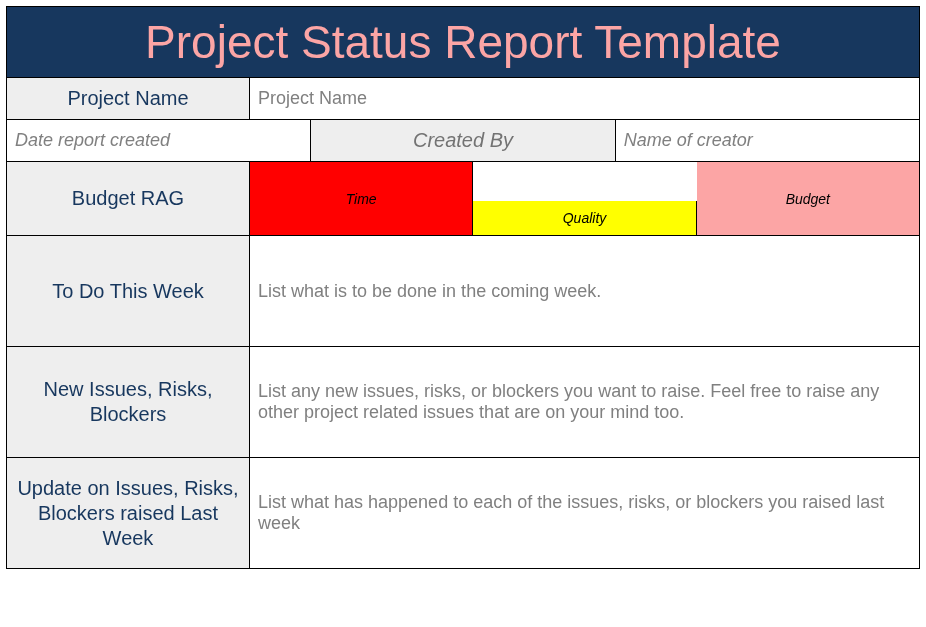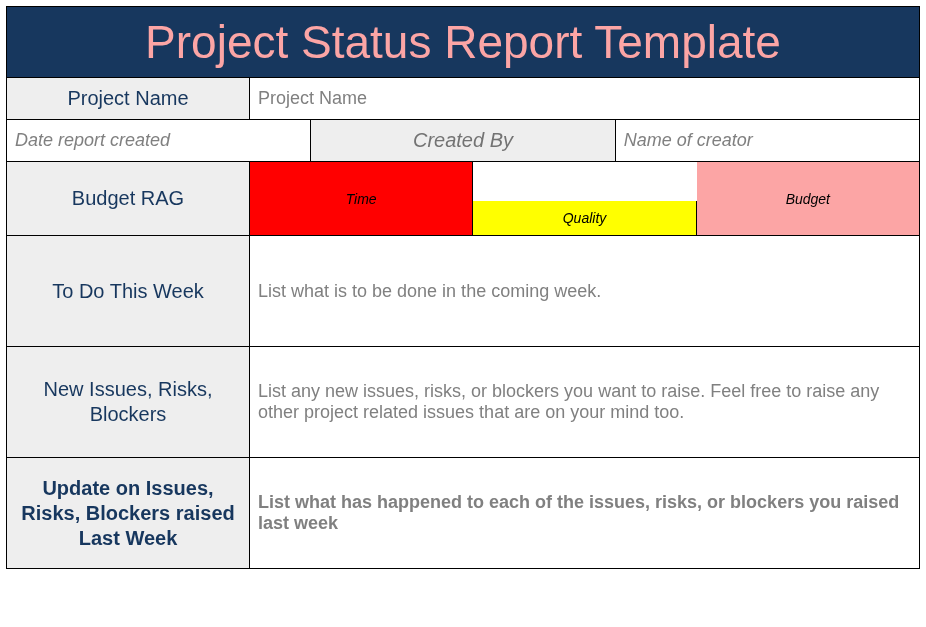--- a/index.html
+++ b/index.html
@@ -23,21 +23,20 @@
       font-size: 46px;
       padding: 8px 16px;
       border-bottom: 1px solid #000;
     }
     .row {
       display: flex;
       border-bottom: 1px solid #000;
     }
     .row:last-child {
       border-bottom: none;
-      font-weight: bold;
     }
     .cell {
       border-right: 1px solid #000;
       padding: 9px 8px;
       display: flex;
       align-items: center;
     }
     .cell:last-child {
       border-right: none;
     }

